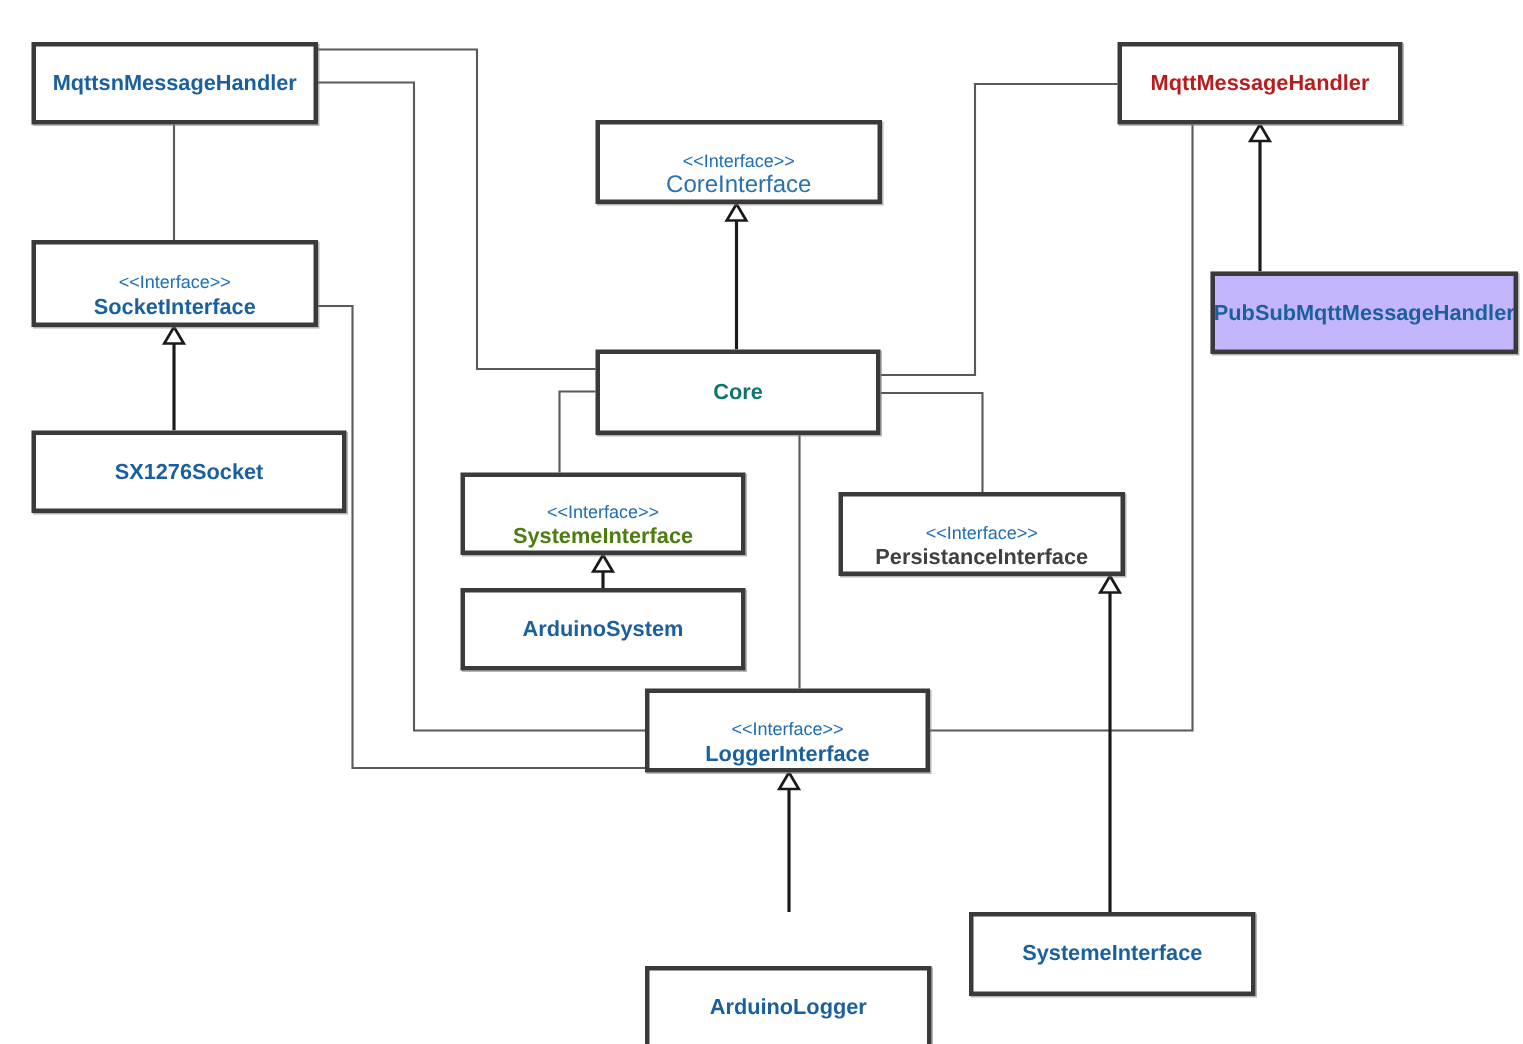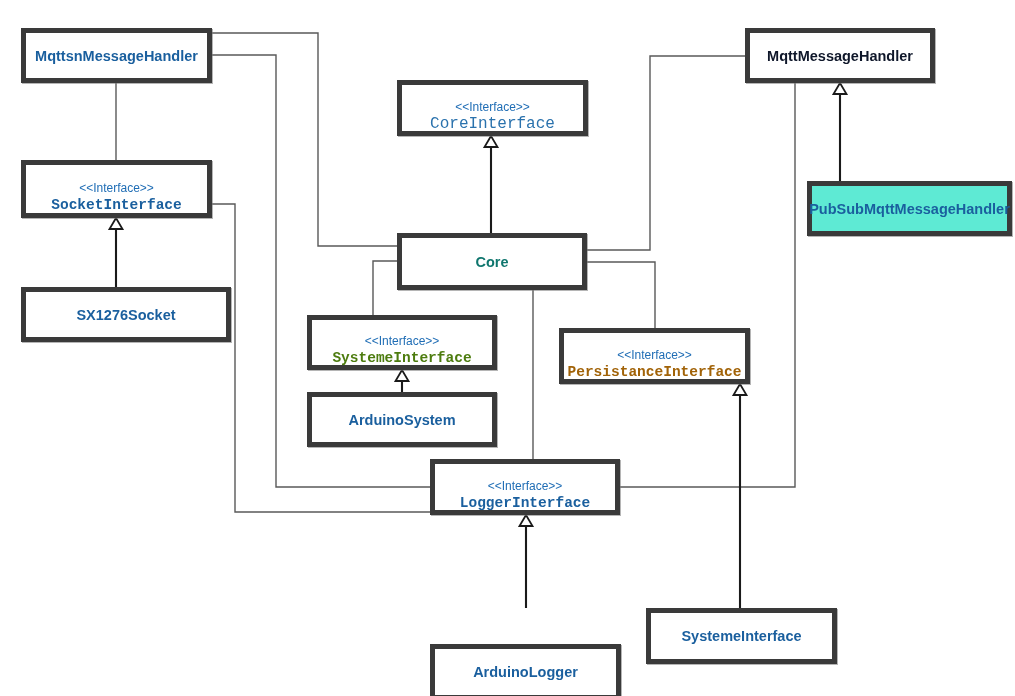--- a/index.html
+++ b/index.html
@@ -22,21 +22,21 @@
     position: absolute;
     left: 0;
     top: 0;
     width: 1015px;
     height: 696px;
   }
   .uml-box {
     position: absolute;
     box-sizing: border-box;
     background: #ffffff;
-    border: 5px solid #7f1d1d;
+    border: 3px solid #7f1d1d;
     box-shadow: 1px 1px 0 0 rgba(120,120,120,0.55);
     display: flex;
     flex-direction: column;
     align-items: center;
     justify-content: center;
     z-index: 5;
   }
   .uml-stereotype {
     color: #1f6db5;
     font-size: 12px;
@@ -53,21 +53,20 @@
     line-height: 18px;
     white-space: nowrap;
   }
   .uml-title.plain {
     font-weight: normal;
     font-size: 16px;
     color: #2a72ad;
   }
   .uml-box.has-stereotype .uml-title {
     margin-top: 0px;
-    font-family: Liberation Mono, monospace;
   }
   .uml-box.centered-only .uml-title {
     margin-top: 0;
   }
 </style>
 </head>
 <body>
 
 <div id="diagram-root">
 
@@ -106,42 +105,42 @@
 
   <div id="boxes-layer">
       <div class="uml-box centered-only" style="left: 21px; top: 28px; width: 191px; height: 55px; border-color: rgb(58, 58, 58); background: rgb(255, 255, 255);">
         <div class="uml-title" style="color: rgb(26, 95, 158);">MqttsnMessageHandler</div>
       </div>
       <div class="uml-box has-stereotype" style="left: 397px; top: 80px; width: 191px; height: 56px; border-color: rgb(58, 58, 58); background: rgb(255, 255, 255);">
         <div class="uml-stereotype" style="color: rgb(31, 109, 181);">&lt;&lt;Interface&gt;&gt;</div>
         <div class="uml-title plain">CoreInterface</div>
       </div>
       <div class="uml-box centered-only" style="left: 745px; top: 28px; width: 190px; height: 55px; border-color: rgb(58, 58, 58); background: rgb(255, 255, 255);">
-        <div class="uml-title" style="color: #0f172a;">MqttMessageHandler</div>
+        <div class="uml-title" style="color: #b91c1c;">MqttMessageHandler</div>
       </div>
       <div class="uml-box has-stereotype" style="left: 21px; top: 160px; width: 191px; height: 58px; border-color: rgb(58, 58, 58); background: rgb(255, 255, 255);">
         <div class="uml-stereotype" style="color: rgb(31, 109, 181);">&lt;&lt;Interface&gt;&gt;</div>
         <div class="uml-title" style="color: rgb(26, 95, 158);">SocketInterface</div>
       </div>
-      <div class="uml-box centered-only" style="left: 807px; top: 181px; width: 205px; height: 55px; border-color: rgb(58, 58, 58); background: #5eead4;">
+      <div class="uml-box centered-only" style="left: 807px; top: 181px; width: 205px; height: 55px; border-color: rgb(58, 58, 58); background: #c4b5fd;">
         <div class="uml-title" style="color: rgb(26, 95, 158);">PubSubMqttMessageHandler</div>
       </div>
       <div class="uml-box centered-only" style="left: 397px; top: 233px; width: 190px; height: 57px; border-color: rgb(58, 58, 58); background: rgb(255, 255, 255);">
         <div class="uml-title" style="color: #0f766e;">Core</div>
       </div>
       <div class="uml-box centered-only" style="left: 21px; top: 287px; width: 210px; height: 55px; border-color: rgb(58, 58, 58); background: rgb(255, 255, 255);">
         <div class="uml-title" style="color: rgb(26, 95, 158);">SX1276Socket</div>
       </div>
       <div class="uml-box has-stereotype" style="left: 307px; top: 315px; width: 190px; height: 55px; border-color: rgb(58, 58, 58); background: rgb(255, 255, 255);">
         <div class="uml-stereotype" style="color: rgb(31, 109, 181);">&lt;&lt;Interface&gt;&gt;</div>
         <div class="uml-title" style="color: #4d7c0f;">SystemeInterface</div>
       </div>
       <div class="uml-box has-stereotype" style="left: 559px; top: 328px; width: 191px; height: 56px; border-color: rgb(58, 58, 58); background: rgb(255, 255, 255);">
         <div class="uml-stereotype" style="color: rgb(31, 109, 181);">&lt;&lt;Interface&gt;&gt;</div>
-        <div class="uml-title" style="color: #a16207; text-align: center;">PersistanceInterface</div>
+        <div class="uml-title" style="color: #404040; text-align: center;">PersistanceInterface</div>
       </div>
       <div class="uml-box centered-only" style="left: 307px; top: 392px; width: 190px; height: 55px; border-color: rgb(58, 58, 58); background: rgb(255, 255, 255); align-items: center;">
         <div class="uml-title" style="color: rgb(26, 95, 158);">ArduinoSystem</div>
       </div>
       <div class="uml-box has-stereotype" style="left: 430px; top: 459px; width: 190px; height: 56px; border-color: rgb(58, 58, 58); background: rgb(255, 255, 255);">
         <div class="uml-stereotype" style="color: rgb(31, 109, 181);">&lt;&lt;Interface&gt;&gt;</div>
         <div class="uml-title" style="color: rgb(26, 95, 158);">LoggerInterface</div>
       </div>
       <div class="uml-box centered-only" style="left: 430px; top: 644px; width: 191px; height: 56px; border-color: rgb(58, 58, 58); background: rgb(255, 255, 255);">
         <div class="uml-title" style="color: rgb(26, 95, 158);">ArduinoLogger</div>

